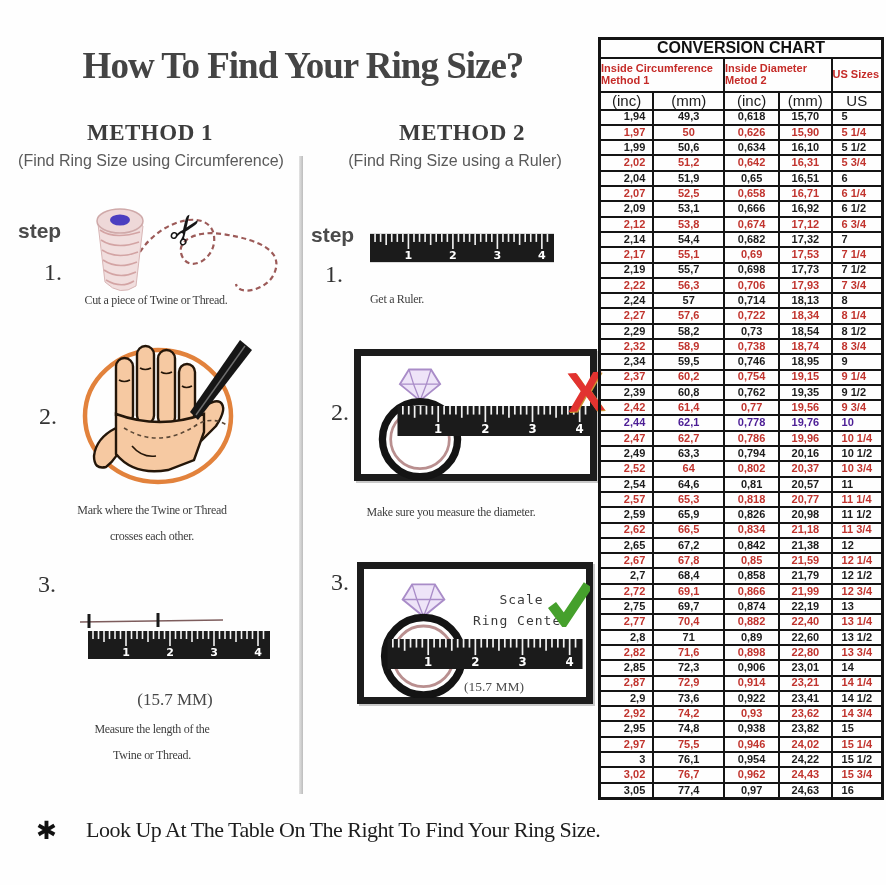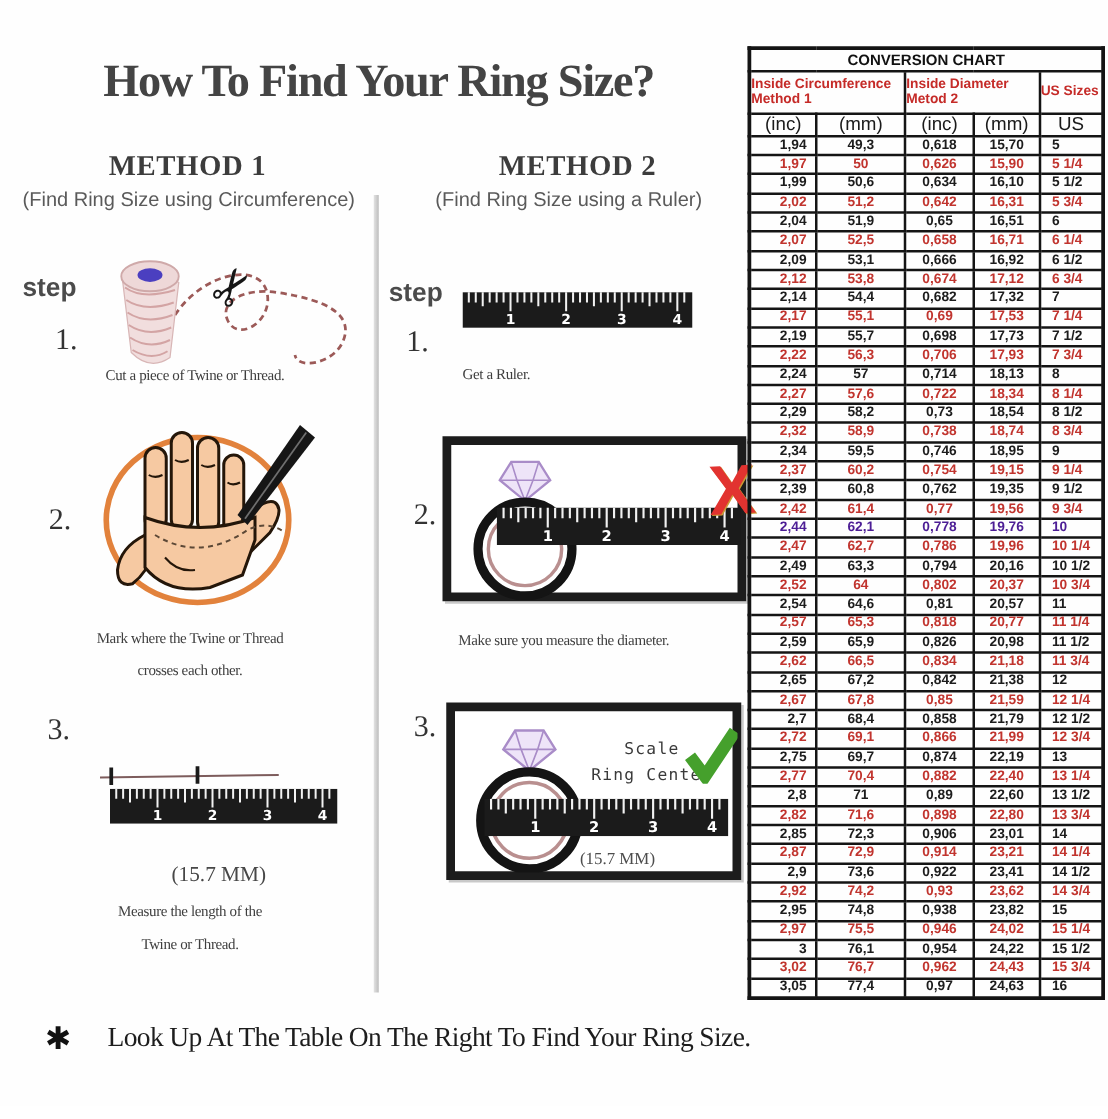--- a/index.html
+++ b/index.html
@@ -29,21 +29,21 @@
 
   .footnote-bullet{font-size:25px;color:#111;}
   .footnote-text{font-size:22px;color:#1d1d1d;letter-spacing:-0.5px;}
 
   
   .table-wrap{left:598px;top:37px;width:286px;height:763px;}
   table.conv{width:100%;height:100%;border-collapse:collapse;table-layout:fixed;
              font-family:"Liberation Sans",sans-serif;border:3px solid #141414;}
   table.conv td,table.conv th{border:2px solid #141414;padding:0;line-height:1.05;
              overflow:hidden;white-space:nowrap;}
-  .conv-title{font-size:12px;font-weight:bold;color:#111;text-align:center;height:16px;}
+  .conv-title{font-size:16px;font-weight:bold;color:#111;text-align:center;height:16px;}
   .conv-group{font-size:11px;font-weight:bold;text-align:left;height:32px;line-height:1.25;}
   .conv-sub{font-size:15px;font-weight:normal;color:#1a1a1a;text-align:center;height:14px;}
   tbody.conv-body td{font-size:11px;font-weight:bold;}
   tbody.conv-body td:nth-child(1){text-align:right;padding-right:7px;}
   tbody.conv-body td:nth-child(2),
   tbody.conv-body td:nth-child(3),
   tbody.conv-body td:nth-child(4){text-align:center;}
   tbody.conv-body td:nth-child(5){text-align:left;padding-left:9px;}
 </style>
 </head>

